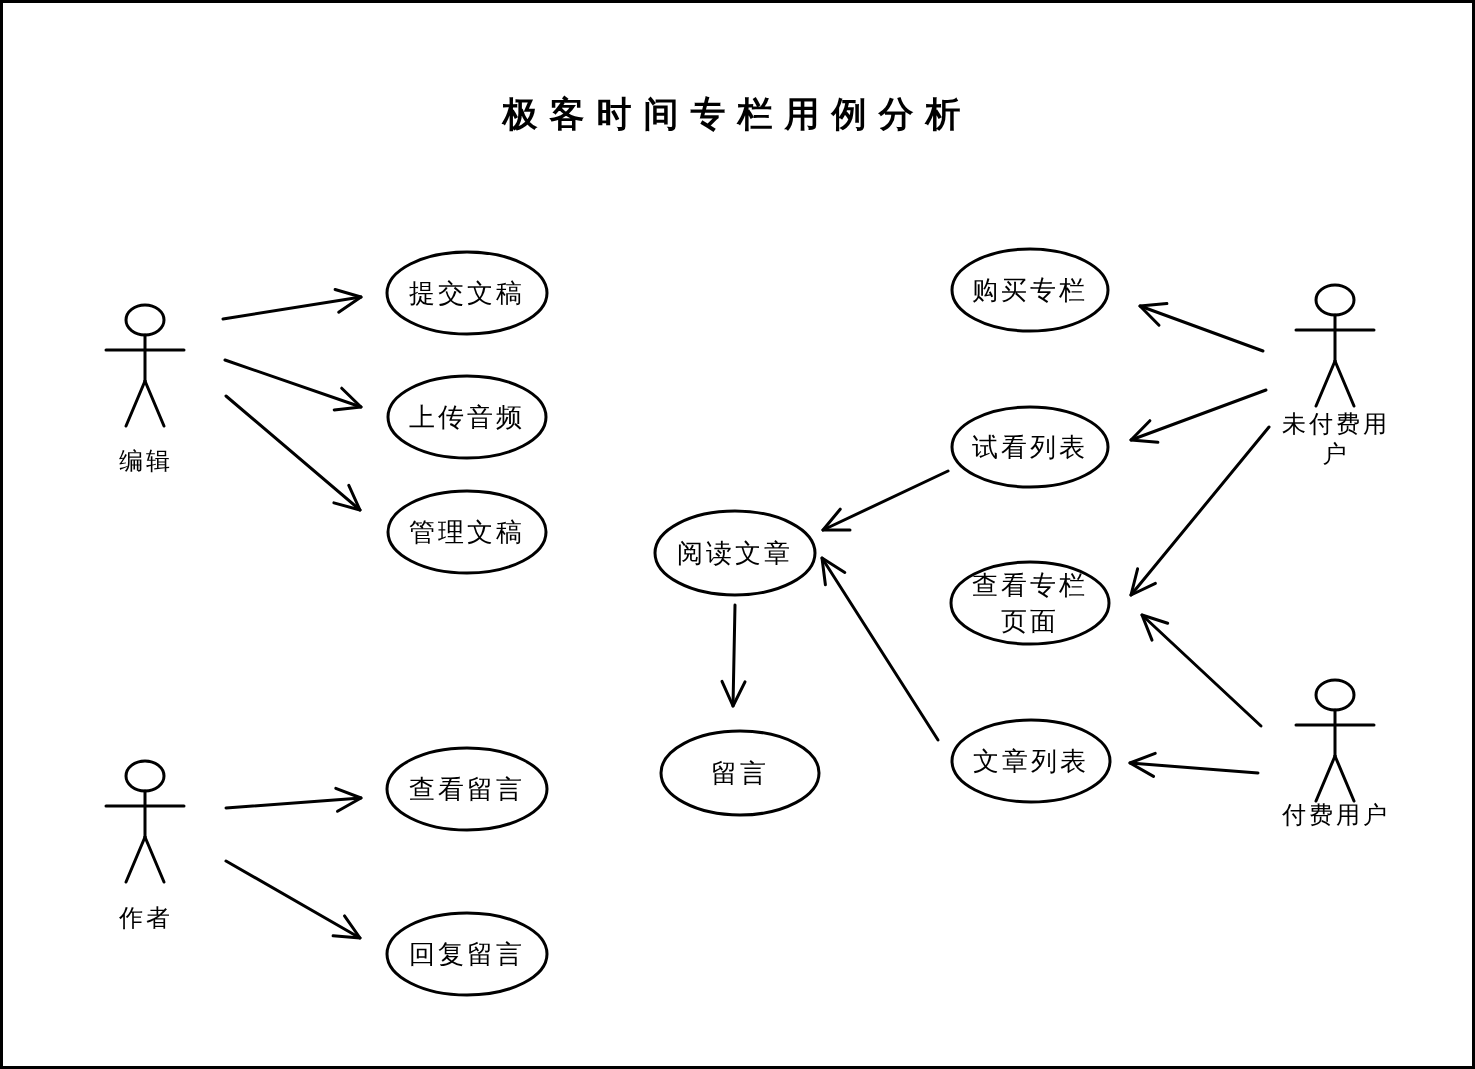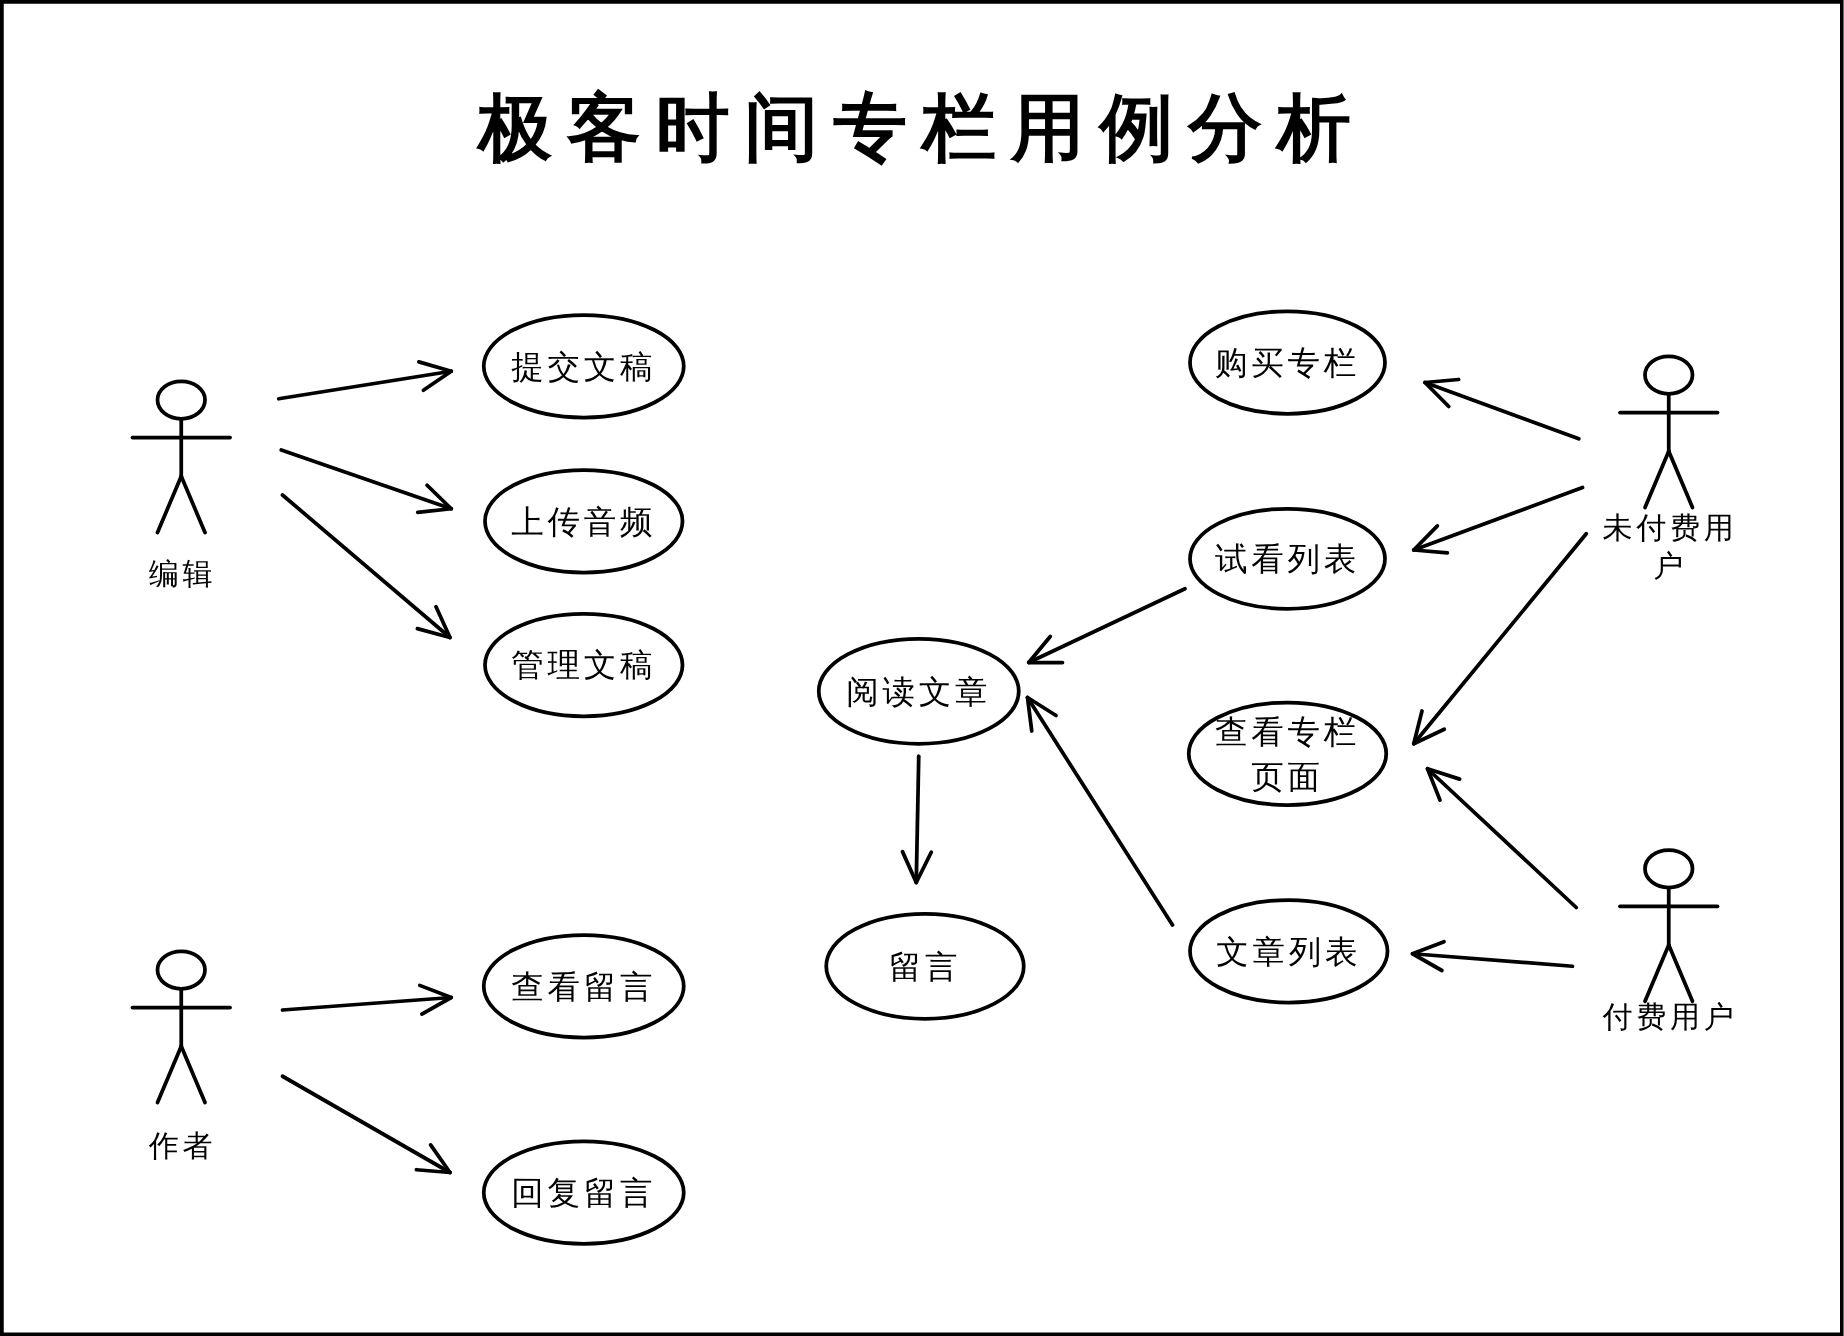--- a/index.html
+++ b/index.html
@@ -12,25 +12,25 @@
     width: 1475px;
     height: 1069px;
     background: #ffffff;
     border: 3px solid #000000;
     box-sizing: border-box;
     overflow: hidden;
     font-family: "Liberation Sans", sans-serif;
   }
   .diagram-title {
     position: absolute;
-    top: 70px;
+    top: 82px;
     left: 0;
     width: 100%;
     text-align: center;
-    font-size: 59px;
+    font-size: 35px;
     line-height: 58px;
     font-weight: bold;
     letter-spacing: 12px;
     color: #000000;
     white-space: nowrap;
   }
   svg.diagram-svg {
     position: absolute;
     top: 0;
     left: 0;

